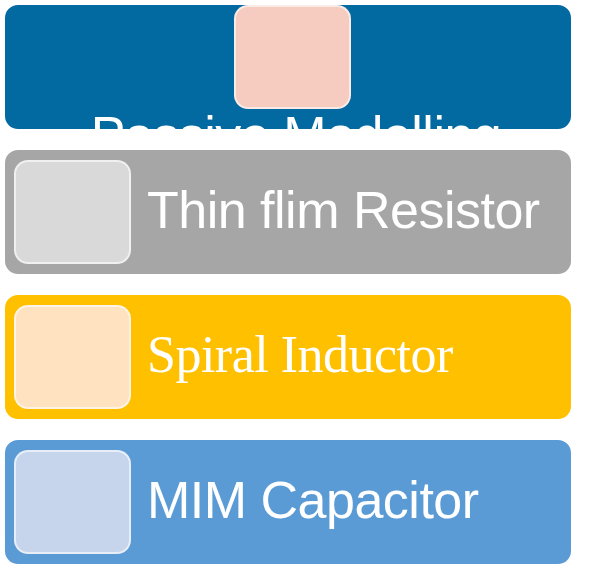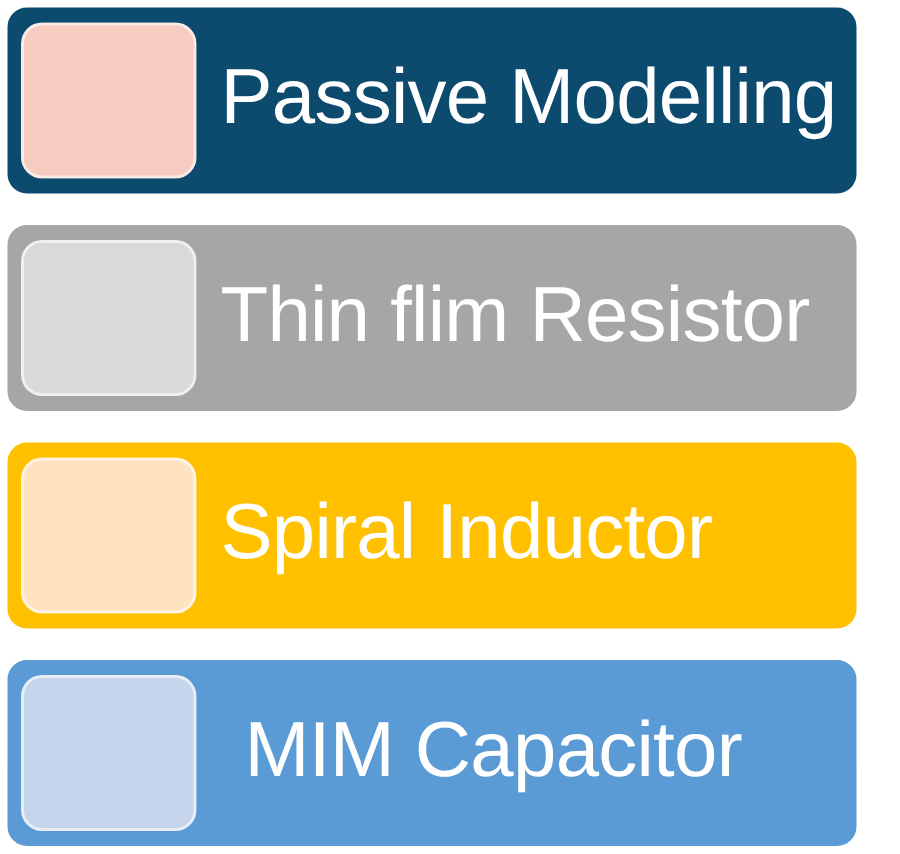--- a/index.html
+++ b/index.html
@@ -23,22 +23,22 @@
     width: 572px;
     height: 130px;
     box-sizing: border-box;
     border: 3px solid #ffffff;
     border-radius: 16px;
     display: flex;
     align-items: center;
   }
   .banner-1 { top: 2px; }
   .banner-2 { top: 147px; align-items: center; }
-  .banner-3 { top: 292px; }
-  .banner-4 { top: 437px; gap: 16px; }
+  .banner-3 { top: 292px; font-family: Liberation Serif, serif; }
+  .banner-4 { top: 437px; }
   .swatch {
     width: 117px;
     height: 104px;
     margin-left: 9px;
     box-sizing: border-box;
     border: 2px solid rgba(255, 255, 255, 0.6);
     border-radius: 14px;
     flex: 0 0 auto;
   }
   .label {
@@ -49,21 +49,21 @@
     letter-spacing: -0.5px;
     white-space: nowrap;
     padding-bottom: 4px;
   }
 </style>
 </head>
 <body>
 
 <div class="canvas">
 
-  <div class="banner banner-1" style="background-color: #0c4a6e;">
+  <div class="banner banner-1" style="background-color: #0369a1; flex-direction: column;">
     <div class="swatch" style="background-color: rgb(246, 204, 193);"></div>
     <div class="label">Passive Modelling</div>
   </div>
 
   <div class="banner banner-2" style="background-color: rgb(166, 166, 166);">
     <div class="swatch" style="background-color: rgb(217, 217, 217);"></div>
     <div class="label">Thin flim Resistor</div>
   </div>
 
   <div class="banner banner-3" style="background-color: rgb(255, 192, 0);">

